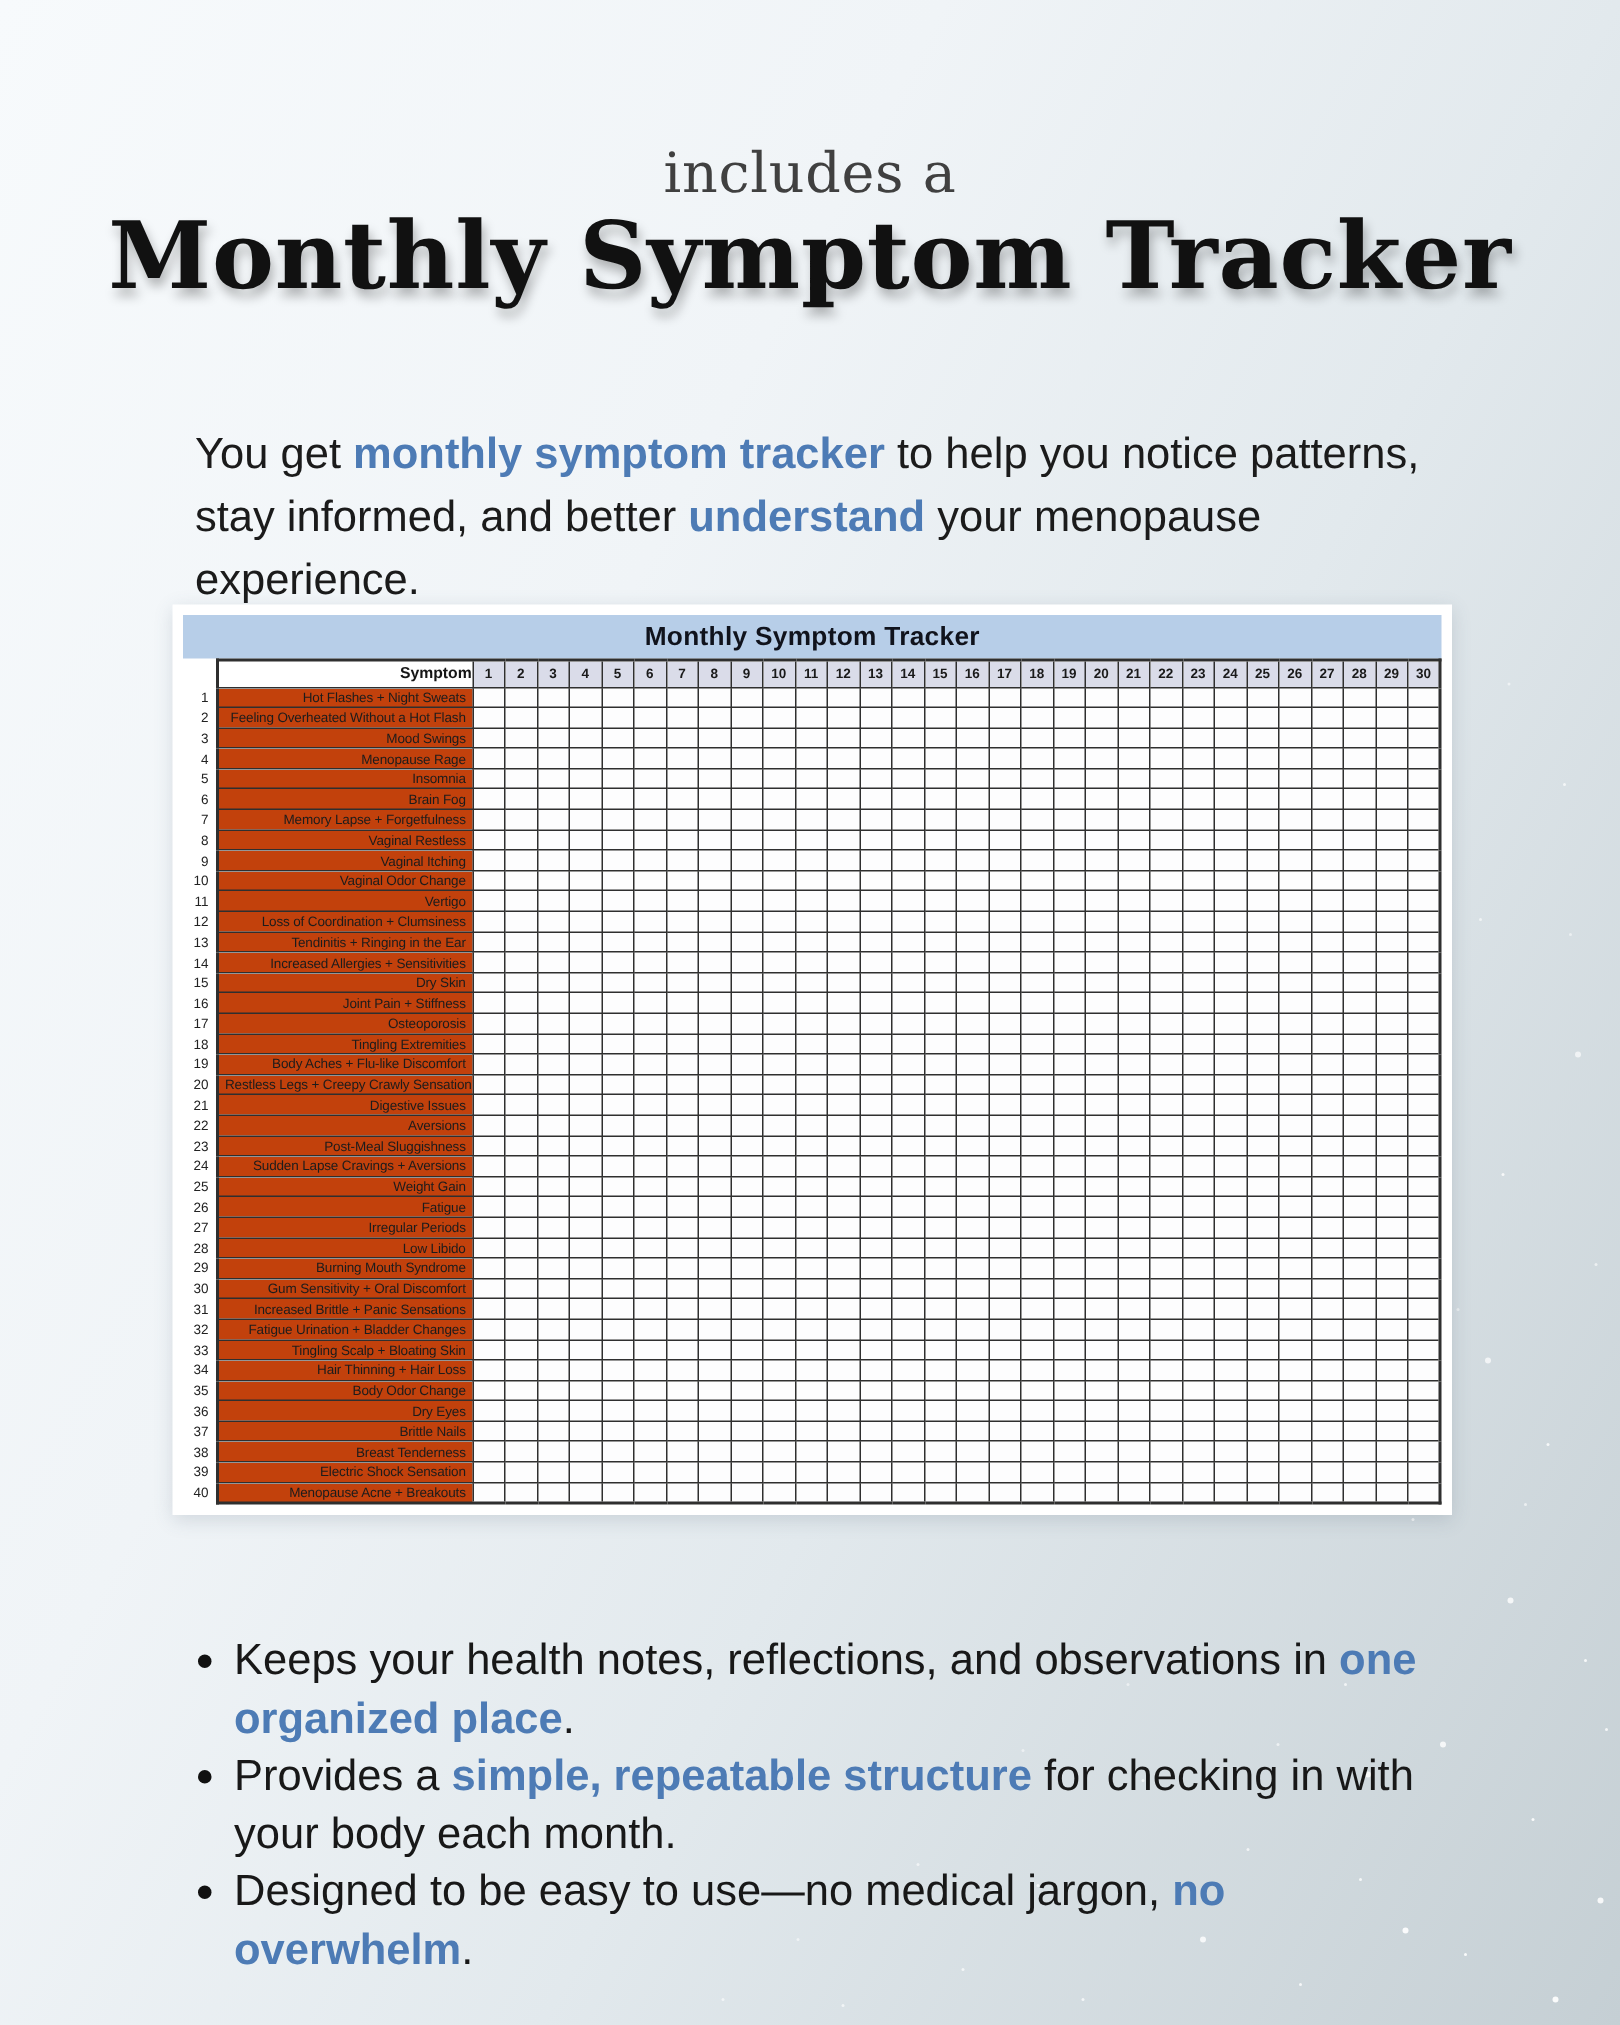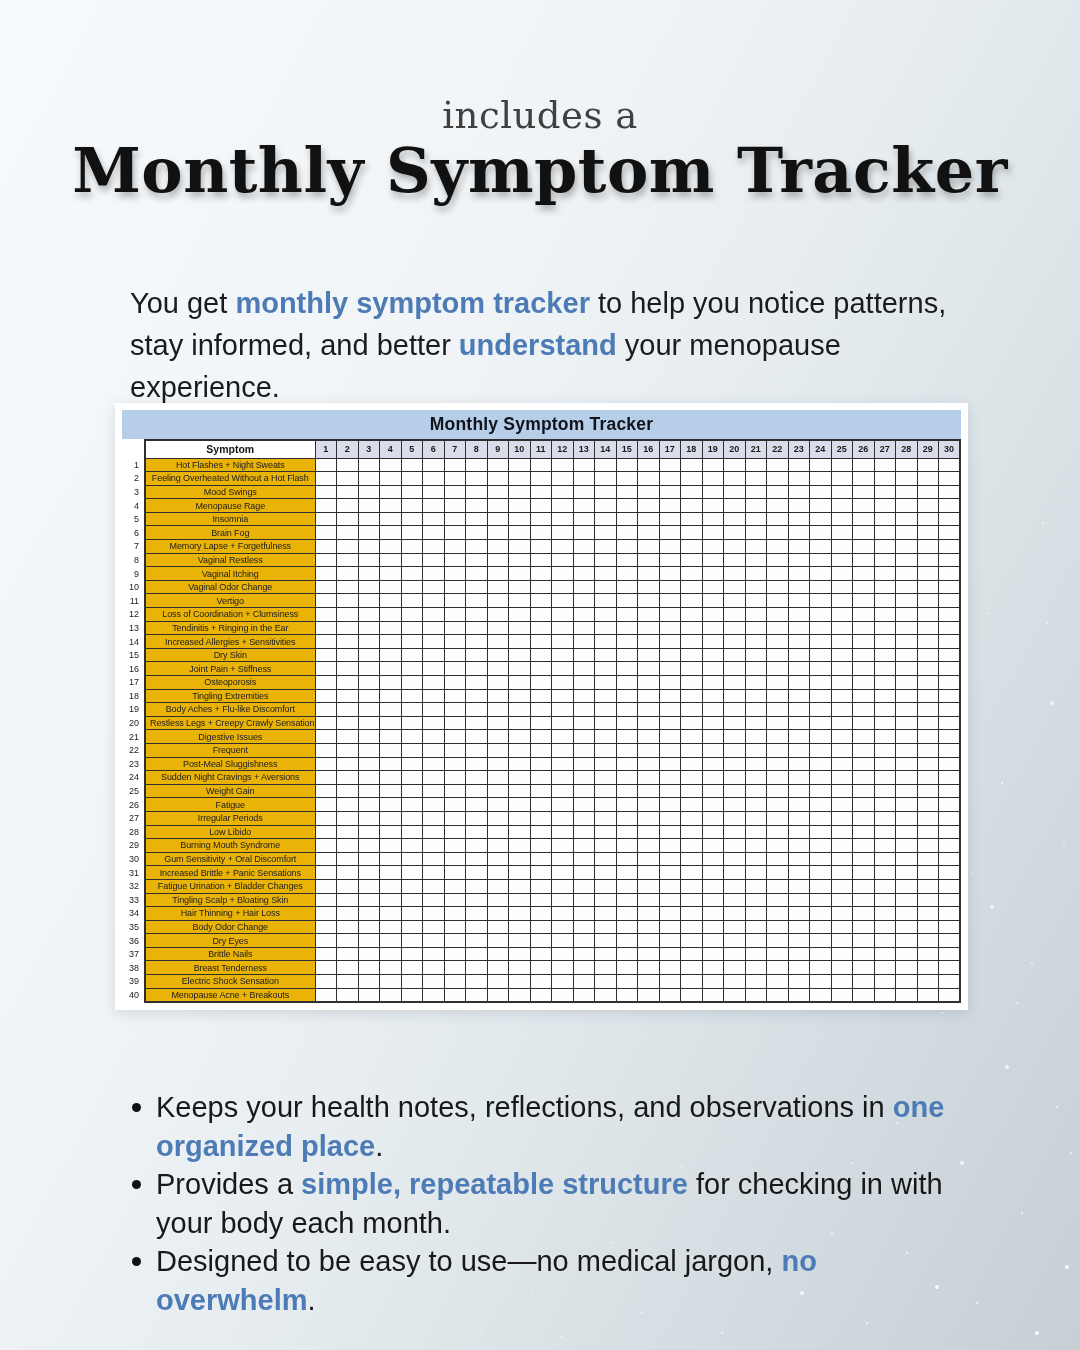--- a/index.html
+++ b/index.html
@@ -65,35 +65,35 @@
     height:29px;background:var(--banner);
     display:flex;align-items:center;justify-content:center;
     font-weight:bold;font-size:17.5px;color:#10131c;letter-spacing:.2px;
   }
   table{width:100%;border-collapse:collapse;table-layout:fixed;}
   td,th{padding:0;overflow:hidden;}
   thead tr{height:18px;}
   tbody tr{height:13.6px;}
   th.sym-h{
     border:1px solid var(--grid);border-top-width:2px;border-left-width:2px;
-    background:#fff;font-weight:bold;font-size:10.5px;color:#161616;text-align:center;
+    background:#fff;font-weight:bold;font-size:10.5px;color:#161616;text-align:right;
   }
   th.day-h{
     border:1px solid var(--grid);border-top-width:2px;
     background:var(--dayhead);font-weight:bold;font-size:9px;color:#1a1a1a;text-align:center;
   }
   th.day-h:last-child{border-right-width:2px;}
   td.corner{border:none;background:transparent;}
   td.num{
     border:none;background:transparent;font-size:9px;color:#222;
     text-align:right;padding-right:5px;white-space:nowrap;
   }
   td.sym{
-    border:1px solid var(--grid);border-left-width:2px;background:#eab308;
-    font-size:9px;color:#1c1c1c;text-align:center;padding:0 4px;
+    border:1px solid var(--grid);border-left-width:2px;background:#c2410c;
+    font-size:9px;color:#1c1c1c;text-align:right;padding:0 4px;
     white-space:nowrap;letter-spacing:-.1px;
   }
   td.day{border:1px solid var(--grid);background:#fdfdfe;}
   td.day:last-child{border-right-width:2px;}
   tbody tr:last-child td.sym,
   tbody tr:last-child td.day{border-bottom-width:2px;}
   
   .bullets{
     position:absolute;left:132px;top:1088px;width:828px;list-style:none;
   }
@@ -900,21 +900,21 @@
           <td class="day"></td>
           <td class="day"></td>
           <td class="day"></td>
           <td class="day"></td>
           <td class="day"></td>
           <td class="day"></td>
           <td class="day"></td>
         </tr>
         <tr>
           <td class="num">22</td>
-          <td class="sym">Frequent</td>
+          <td class="sym">Aversions</td>
           <td class="day"></td>
           <td class="day"></td>
           <td class="day"></td>
           <td class="day"></td>
           <td class="day"></td>
           <td class="day"></td>
           <td class="day"></td>
           <td class="day"></td>
           <td class="day"></td>
           <td class="day"></td>
@@ -968,21 +968,21 @@
           <td class="day"></td>
           <td class="day"></td>
           <td class="day"></td>
           <td class="day"></td>
           <td class="day"></td>
           <td class="day"></td>
           <td class="day"></td>
         </tr>
         <tr>
           <td class="num">24</td>
-          <td class="sym">Sudden Night Cravings + Aversions</td>
+          <td class="sym">Sudden Lapse Cravings + Aversions</td>
           <td class="day"></td>
           <td class="day"></td>
           <td class="day"></td>
           <td class="day"></td>
           <td class="day"></td>
           <td class="day"></td>
           <td class="day"></td>
           <td class="day"></td>
           <td class="day"></td>
           <td class="day"></td>

